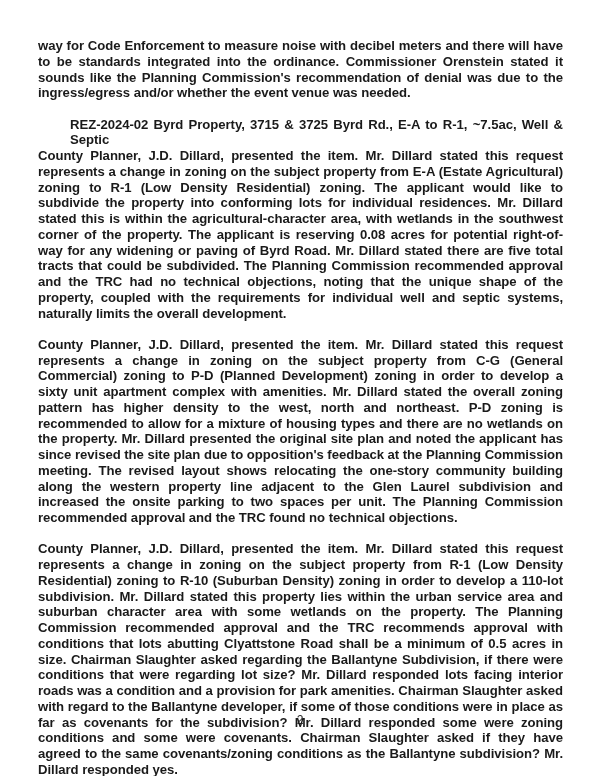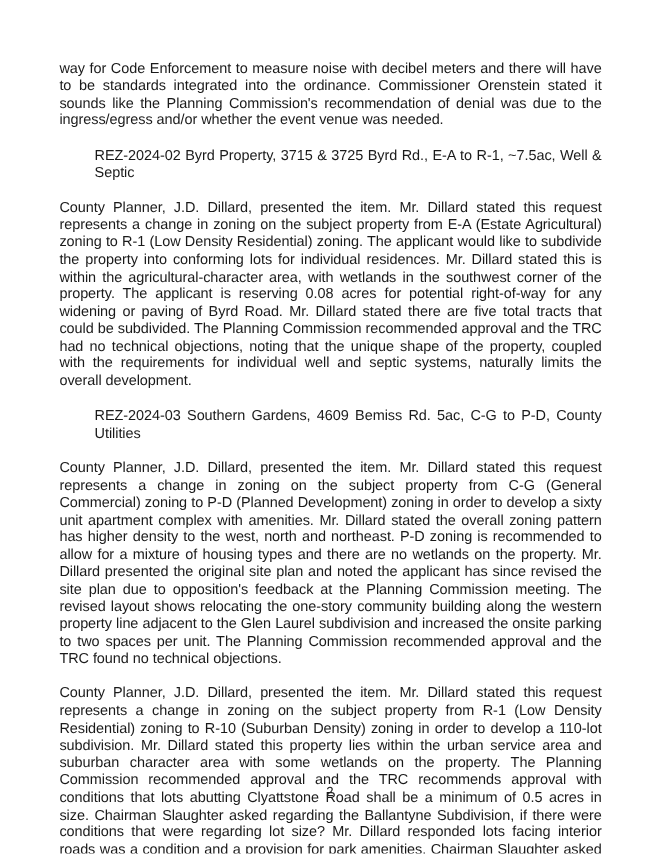--- a/index.html
+++ b/index.html
@@ -15,34 +15,35 @@
       font-family: "Liberation Sans", sans-serif;
       color: #1a1a1a;
     }
     .page {
       position: absolute;
       left: 38px;
       top: 38px;
       width: 525px;
     }
     .para {
-      margin: 16px;
+      margin: 0;
       font-size: 13.15px;
       line-height: 15.75px;
       text-align: justify;
       letter-spacing: -0.05px;
+      font-weight: bold;
     }
     .section {
       margin-top: 15.5px;
     }
     .heading {
-      margin: 16px;
+      margin: 0;
       font-size: 13.15px;
       line-height: 15.75px;
-      font-weight: normal;
+      font-weight: bold;
       text-align: justify;
       letter-spacing: -0.05px;
       padding-left: 32px;
     }
     .page-number {
       position: absolute;
       left: 0;
       width: 600px;
       top: 713px;
       text-align: center;
@@ -56,21 +57,20 @@
 
 <div class="page">
   <p class="para">way for Code Enforcement to measure noise with decibel meters and there will have to be standards integrated into the ordinance.  Commissioner Orenstein stated it sounds like the Planning Commission's recommendation of denial was due to the ingress/egress and/or whether the event venue was needed.</p>
 
   <div class="section">
     <p class="heading">REZ-2024-02 Byrd Property, 3715 &amp; 3725 Byrd Rd., E-A to R-1, ~7.5ac, Well &amp; Septic</p>
     <p class="para">County Planner, J.D. Dillard, presented the item.  Mr. Dillard stated this request represents a change in zoning on the subject property from E-A (Estate Agricultural) zoning to R-1 (Low Density Residential) zoning.  The applicant would like to subdivide the property into conforming lots for individual residences.  Mr. Dillard stated this is within the agricultural-character area, with wetlands in the southwest corner of the property.  The applicant is reserving 0.08 acres for potential right-of-way for any widening or paving of Byrd Road.  Mr. Dillard stated there are five total tracts that could be subdivided.  The Planning Commission recommended approval and the TRC had no technical objections, noting that the unique shape of the property, coupled with the requirements for individual well and septic systems, naturally limits the overall development.</p>
   </div>
 
   <div class="section">
-    <p class="heading">REZ-2024-03 Southern Gardens, 4609 Bemiss Rd. 5ac, C-G to P-D, County Utilities</p>
     <p class="para">County Planner, J.D. Dillard, presented the item.  Mr. Dillard stated this request represents a change in zoning on the subject property from C-G (General Commercial) zoning to P-D (Planned Development) zoning in order to develop a sixty unit apartment complex with amenities.  Mr. Dillard stated the overall zoning pattern has higher density to the west, north and northeast.  P-D zoning is recommended to allow for a mixture of housing types and there are no wetlands on the property.  Mr. Dillard presented the original site plan and noted the applicant has since revised the site plan due to opposition's feedback at the Planning Commission meeting.  The revised layout shows relocating the one-story community building along the western property line adjacent to the Glen Laurel subdivision and increased the onsite parking to two spaces per unit.  The Planning Commission recommended approval and the TRC found no technical objections.</p>
   </div>
 
   <div class="section">
     <p class="para">County Planner, J.D. Dillard, presented the item.  Mr. Dillard stated this request represents a change in zoning on the subject property from R-1 (Low Density Residential) zoning to R-10 (Suburban Density) zoning in order to develop a 110-lot subdivision.  Mr. Dillard stated this property lies within the urban service area and suburban character area with some wetlands on the property.  The Planning Commission recommended approval and the TRC recommends approval with conditions that lots abutting Clyattstone Road shall be a minimum of 0.5 acres in size.  Chairman Slaughter asked regarding the Ballantyne Subdivision, if there were conditions that were regarding lot size?  Mr. Dillard responded lots facing interior roads was a condition and a provision for park amenities.  Chairman Slaughter asked with regard to the Ballantyne developer, if some of those conditions were in place as far as covenants for the subdivision?  Mr. Dillard responded some were zoning conditions and some were covenants.  Chairman Slaughter asked if they have agreed to the same covenants/zoning conditions as the Ballantyne subdivision?  Mr. Dillard responded yes.</p>
   </div>
 
   <div class="section">
     <p class="heading">REZ-2024-05 Dasher Property, 1776 Old Clyattville Rd, ~115ac, E-A &amp; CON to M-2 &amp; CON, County Utilities</p>
 

